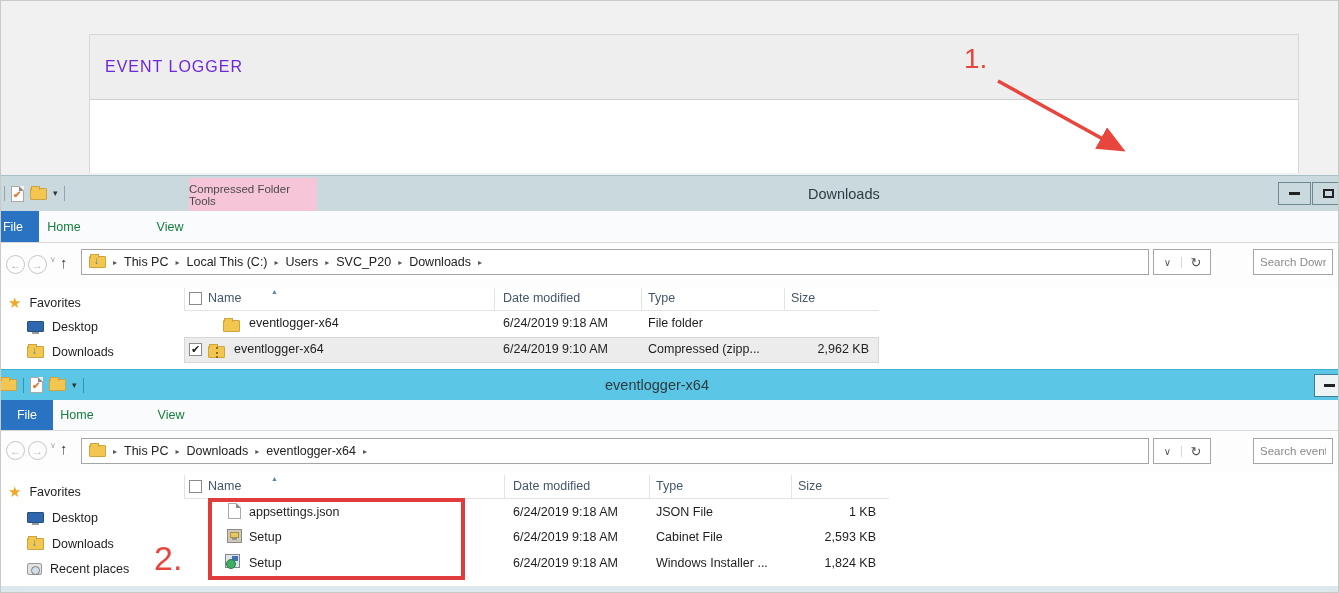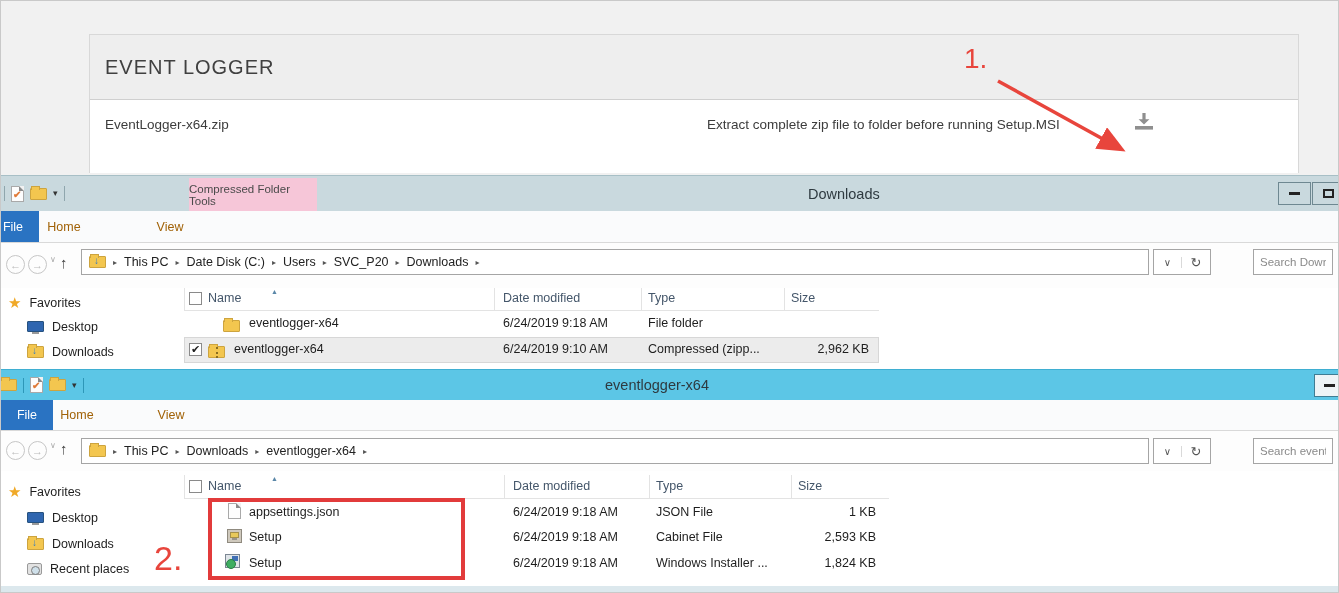--- a/index.html
+++ b/index.html
@@ -5,21 +5,21 @@
   * { margin:0; padding:0; box-sizing:border-box; }
   body { background:#ffffff; font-family:"Liberation Sans", sans-serif; }
   #screen { position:relative; width:1339px; height:593px; overflow:hidden;
             background:#f1f1f1; border:1px solid #c9c9c9; }
 
   
   .card { position:absolute; left:88px; top:33px; width:1210px; height:139px;
           background:#fff; border:1px solid #d8d8d8; border-bottom:none; }
   .card-header { height:65px; background:#eeeeee; border-bottom:1px solid #cfcfcf;
                  display:flex; align-items:center; padding-left:15px; }
-  .card-title { font-size:20px; letter-spacing:1px; color:#404040;text-align:right; }
+  .card-title { font-size:16px; letter-spacing:1px; color:#6d28d9;text-align:right; }
   .thead { height:27px; background:#e6e6e6; border-bottom:1px solid #d6d6d6;
            position:relative; font-size:13px; color:#6e6e6e; }
   .thead .c1, .trow .c1 { position:absolute; left:15px; top:50%; transform:translateY(-50%); }
   .thead .c2, .trow .c2 { position:absolute; left:617px; top:50%; transform:translateY(-50%); }
   .trow { position:relative; height:47px; background:#fff; font-size:13.5px; color:#3c3c3c; }
   .dl-btn { position:absolute; left:1043px; top:12px; width:24px; height:22px; cursor:pointer; }
 
   
   .red-label { position:absolute; color:#e8453c; font-weight:400; }
   #step1 { left:963px; top:42px; font-size:28px; }
@@ -53,21 +53,21 @@
   .glyph-max { width:11px; height:9px; border:2px solid #222; background:transparent; }
 
   .ctx-tab { position:absolute; left:188px; top:2px; width:128px; height:34px; background:#f6c6d8;
              display:flex; align-items:center; justify-content:center;
              font-size:11.5px; color:#4a4a4a; }
 
   .tabrow { position:absolute; left:0; width:100%; background:#fafbfc; border-bottom:1px solid #d9d9d9; }
   #win1 .tabrow { top:36px; height:32px; }
   #win2 .tabrow { top:31px; height:31px; }
   .tab { position:absolute; top:0; height:100%; display:flex; align-items:center;
-         justify-content:center; font-size:12.5px; color:#a16207; cursor:pointer; }
+         justify-content:center; font-size:12.5px; color:#15803d; cursor:pointer; }
   .tab-file { background:#2a73c2; color:#fff; width:52px; }
   #win1 .tab-file { left:-14px; }
   #win2 .tab-file { left:0; }
   .t-home  { left:42px;  width:42px; }
   .t-share { left:96px;  width:42px;margin-top:47px; }
   .t-view  { left:149px; width:40px; }
   .t-extract { left:188px; width:128px; background:#fbf3f7;
                border-left:1px solid #ecc9da; border-right:1px solid #ecc9da; }
 
   .addrrow { position:absolute; left:0; width:100%; background:#fdfdfd; }
@@ -151,30 +151,20 @@
 </style>
 </head>
 <body>
 
 <div id="screen">
 
   <div class="card">
     <div class="card-header">
       <span class="card-title">EVENT LOGGER</span>
     </div>
-    <div class="trow">
-      <span class="c1">EventLogger-x64.zip</span>
-      <span class="c2">Extract complete zip file to folder before running Setup.MSI</span>
-      <span class="dl-btn">
-        <svg width="22" height="20" viewBox="0 0 22 20">
-          <path d="M9.4 1 h3.2 v6.2 h3.8 L11 12.6 5.6 7.2 h3.8 z" fill="#8f8f8f"></path>
-          <path d="M2 14 h18 v3.6 h-18 z" fill="#8f8f8f"></path>
-        </svg>
-      </span>
-    </div>
   </div>
 
   <span id="step1" class="red-label">1.</span>
   <svg class="overlay" style="left:950px; top:36px;" width="200" height="130">
     <defs>
       <marker id="ah" markerWidth="10" markerHeight="10" refX="6.5" refY="3.5" orient="auto">
         <polygon points="0 0, 8 3.5, 0 7" fill="#e8453c"></polygon>
       </marker>
     </defs>
     <line x1="47" y1="44" x2="170" y2="112" stroke="#e8453c" stroke-width="3.5" marker-end="url(#ah)"></line>
@@ -213,21 +203,21 @@
       <span class="nav-circle nav-fwd">→</span>
       <span class="nav-drop">∨</span>
       <span class="nav-up">↑</span>
       <div class="addrbox">
         <span class="ic ic-folder" style="margin-left:2px">
             <span class="ic-dl-arrow">↓</span>
           </span>
         <span class="caret">▸</span>
         <span class="crumb">This PC</span>
         <span class="caret">▸</span>
-        <span class="crumb">Date Disk (C:)</span>
+        <span class="crumb">Local This (C:)</span>
         <span class="caret">▸</span>
         <span class="crumb">Users</span>
         <span class="caret">▸</span>
         <span class="crumb">SVC_P20</span>
         <span class="caret">▸</span>
         <span class="crumb">Downloads</span>
         <span class="caret">▸</span>
       </div>
       <div class="addr-extra">
         <span class="dd">∨</span>

